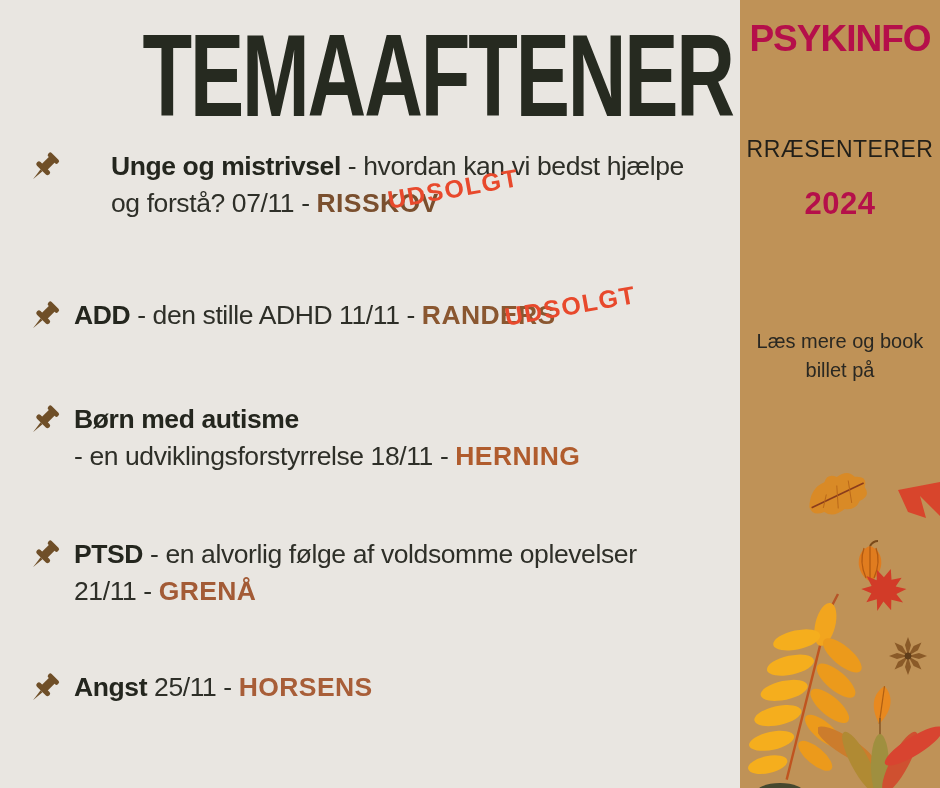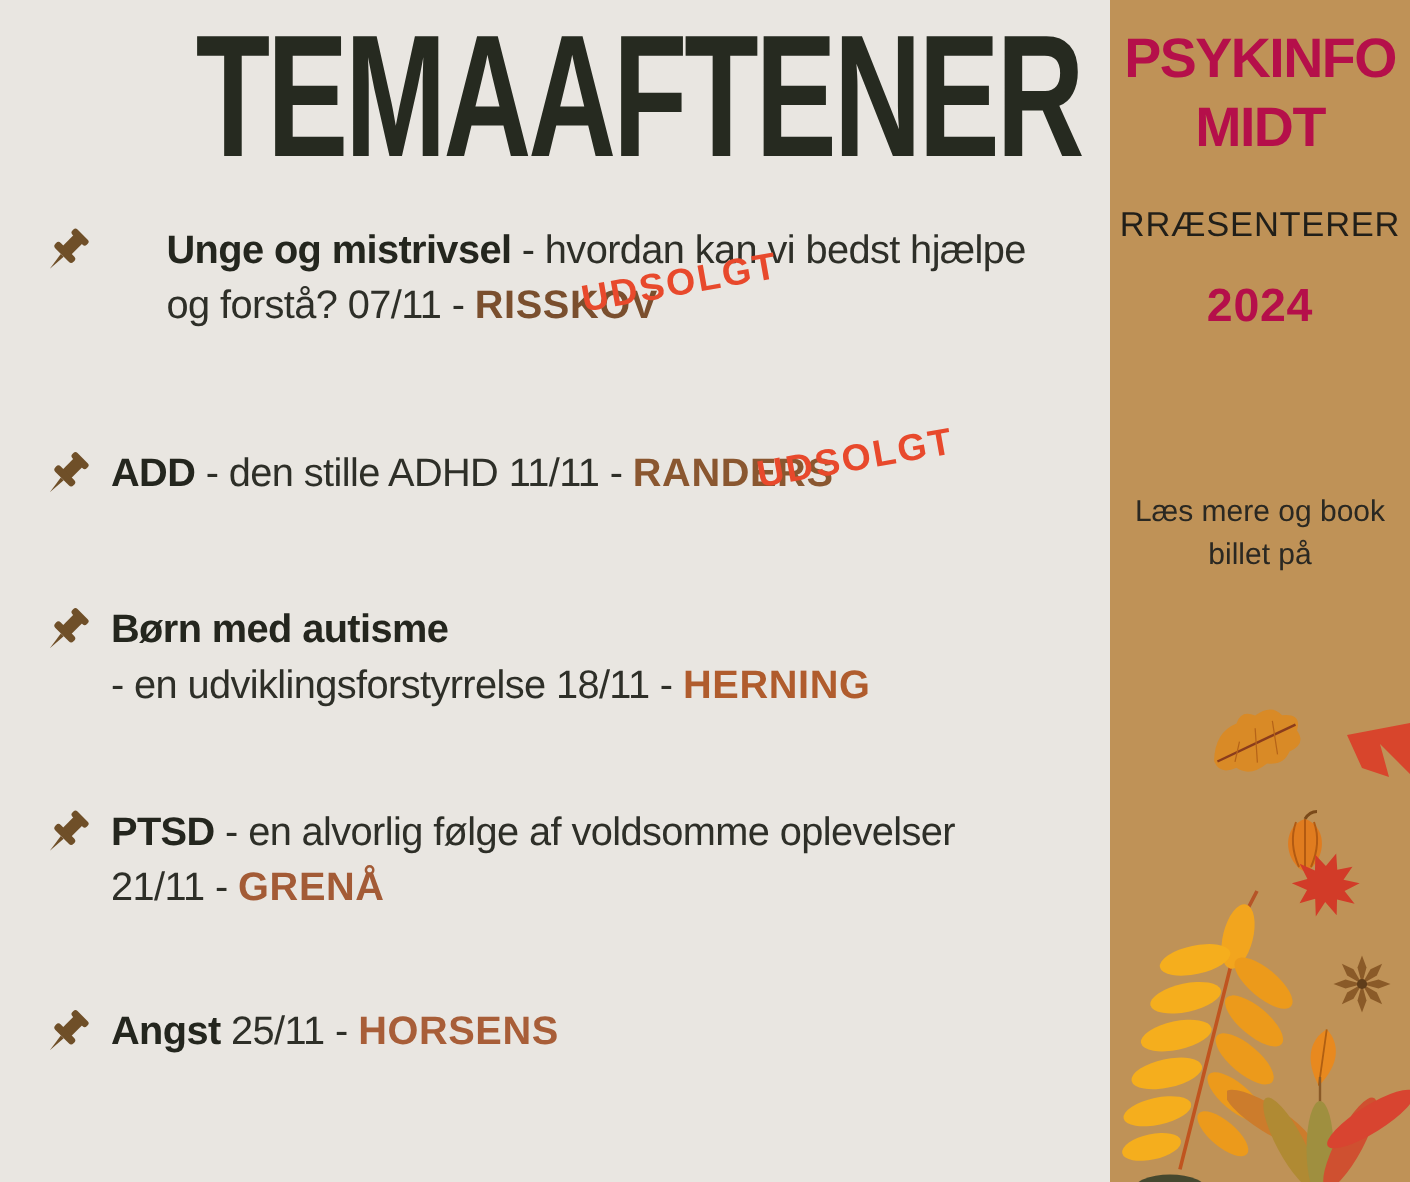--- a/index.html
+++ b/index.html
@@ -5,21 +5,21 @@
   html,body{margin:0;padding:0;}
   body{
     width:940px;height:788px;overflow:hidden;
     font-family:"Liberation Sans", sans-serif;
     -webkit-font-smoothing:antialiased;
   }
   .poster{position:relative;width:940px;height:788px;background:#e9e6e1;}
 
   
   .left-panel{position:absolute;left:0;top:0;width:740px;height:788px;}
-  .title-wrap{position:absolute;top:2px;left:0;width:740px;text-align:center;margin:4px;}
+  .title-wrap{position:absolute;top:2px;left:0;width:740px;text-align:center;margin:16px;}
   .title-wrap .scale{
     display:inline-block;transform:scaleX(0.70);transform-origin:center top;
     font-size:116px;line-height:1.0;font-weight:bold;color:#262a20;letter-spacing:-3px;
     white-space:nowrap;
   }
   .event{position:absolute;left:27px;width:680px;display:flex;gap:11px;align-items:flex-start;}
   .pin{width:36px;height:36px;flex:0 0 36px;margin-top:2px;}
   .event-text{font-size:26.5px;line-height:37px;color:#2e2f28;letter-spacing:-0.4px;}
   .event-text .bold{font-weight:bold;color:#24261e;}
   .event-text .loc{font-weight:bold;letter-spacing:0.4px;}
@@ -127,21 +127,20 @@
       <div class="event-text">
         <div><span class="bold">Angst</span><span> 25/11 - </span><span class="loc" style="color: rgb(168, 94, 56);">HORSENS</span></div>
       </div>
     </div>
 
   </div>
 
   <aside class="sidebar">
     <div class="sb-center brand">
       <div>PSYKINFO</div>
-      <div>MIDT</div>
     </div>
     <div class="sb-center presents">RRÆSENTERER</div>
     <div class="sb-center month">
       <div>2024</div>
     </div>
     <div class="sb-center cta">
       <div>Læs mere og book</div>
       <div>billet på</div>
     </div>
 

